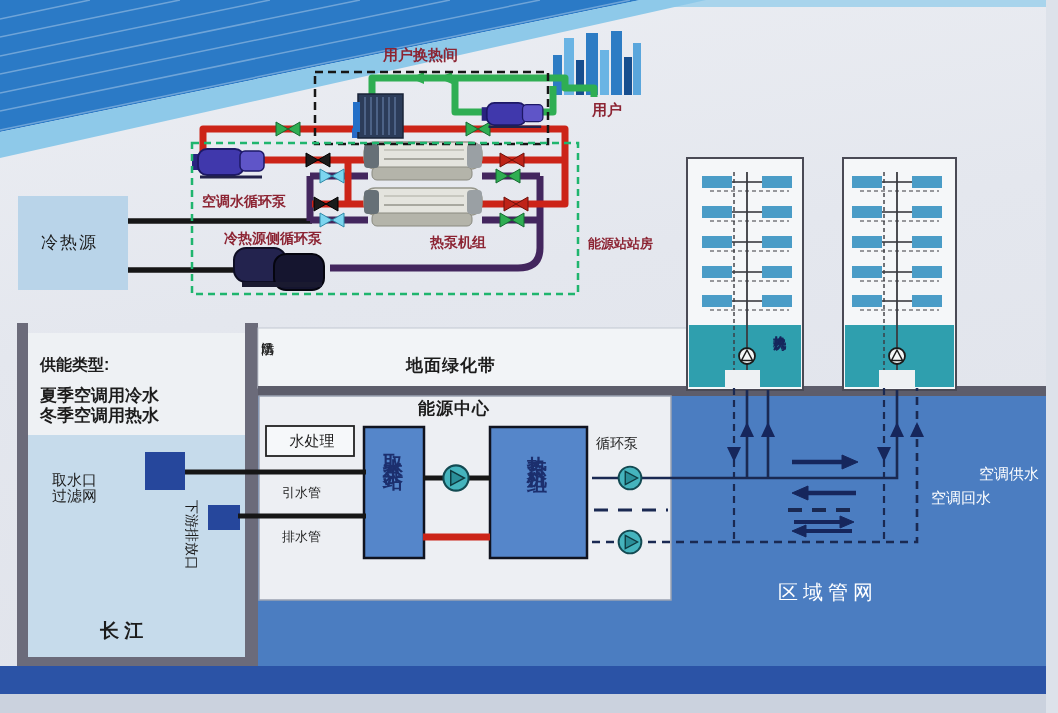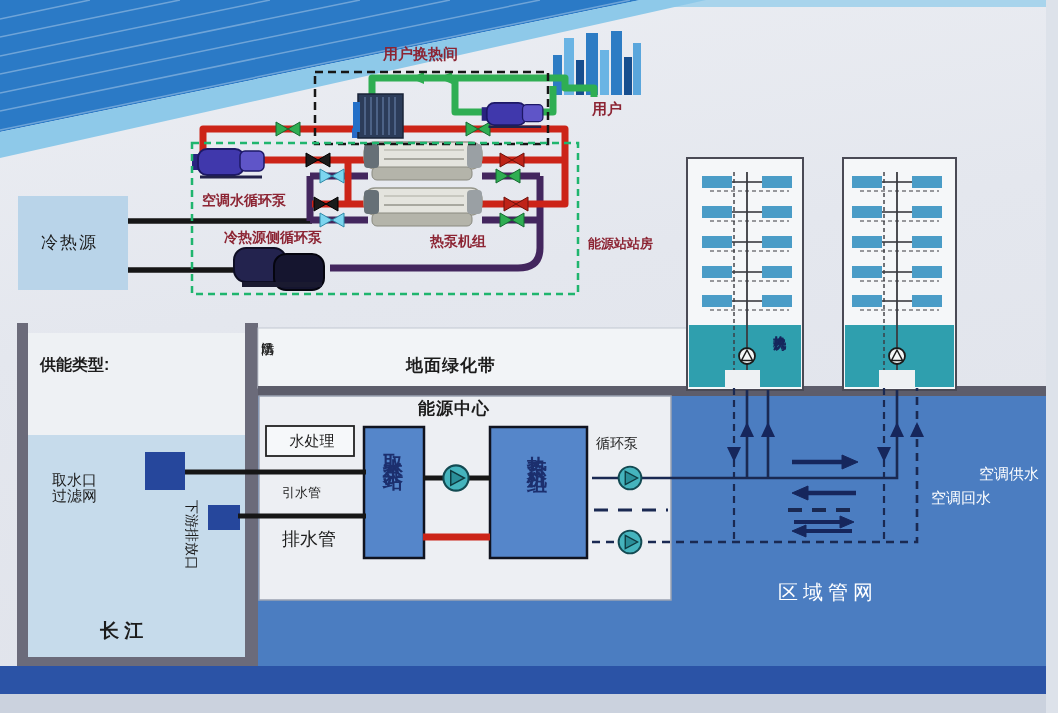--- a/index.html
+++ b/index.html
@@ -3,21 +3,21 @@
 <meta charset="utf-8">
 <style>
   html,body{margin:0;padding:0;}
   .stage{
     position:relative;width:1058px;height:713px;overflow:hidden;
     background:linear-gradient(170deg,#eceef3 0%,#e4e7ee 40%,#dfe2ea 100%);
     font-family:"Liberation Sans","DejaVu Sans",sans-serif;
   }
   .stage svg{position:absolute;left:0;top:0;}
   .lbl{position:absolute;color:#1c1c1c;white-space:pre-line;line-height:1.18;}
-  .red{color:#8c2433;font-weight:700;font-family:Liberation Serif, serif;}
+  .red{color:#8c2433;font-weight:700;}
   .v{writing-mode:vertical-rl;text-orientation:upright;}
   .w{color:#ffffff;}
   .navy{color:#1c2f6e;}
   .rot{transform:rotate(90deg);transform-origin:0 0;white-space:nowrap;}
   .ctr{text-align:center;}
 </style>
 </head>
 <body>
 
 <div class="stage">
@@ -243,32 +243,34 @@
 
 <div class="lbl red" style="left:383px;top:46px;font-size:15px;">用户换热间</div>
 <div class="lbl red" style="left:592px;top:101px;font-size:15px;">用户</div>
 <div class="lbl red" style="left:202px;top:169px;font-size:14px;margin-top:24px;">空调水循环泵</div>
 <div class="lbl red" style="left:224px;top:230px;font-size:14px;">冷热源侧循环泵</div>
 <div class="lbl red" style="left:430px;top:234px;font-size:14px;">热泵机组</div>
 <div class="lbl red" style="left:588px;top:236px;font-size:13px;">能源站站房</div>
 <div class="lbl" style="left:41px;top:233px;font-size:17px;letter-spacing:2px;">冷热源</div>
 
 <div class="lbl" style="left:40px;top:356px;font-size:16px;font-weight:600;">供能类型:</div>
+<div class="lbl" style="left:40px;top:386px;font-size:17px;font-weight:600;line-height:1.2;">夏季空调用冷水
+冬季空调用热水</div>
 <div class="lbl" style="left:52px;top:472px;font-size:15px;line-height:1.05;">取水口
 过滤网</div>
 <div class="lbl rot" style="left:200px;top:500px;font-size:14px;">下游排放口</div>
 <div class="lbl" style="left:100px;top:620px;font-size:19px;font-weight:600;">长  江</div>
 <div class="lbl v" style="left:260px;top:332px;font-size:13px;">防汛墙</div>
 
 <div class="lbl" style="left:406px;top:356px;font-size:17px;font-weight:600;letter-spacing:1px;">地面绿化带</div>
 <div class="lbl" style="left:418px;top:399px;font-size:17px;font-weight:600;letter-spacing:1px;">能源中心</div>
 <div class="lbl ctr" style="left:266px;top:432px;width:92px;font-size:15px;">水处理</div>
 <div class="lbl v navy" style="left:381px;top:437px;font-size:20px;font-weight:700;letter-spacing:6px;">取水泵站</div>
 <div class="lbl v navy" style="left:525px;top:440px;font-size:20px;font-weight:700;letter-spacing:6px;">热泵机组</div>
 <div class="lbl" style="left:596px;top:435px;font-size:14px;">循环泵</div>
 <div class="lbl" style="left:282px;top:485px;font-size:13px;">引水管</div>
-<div class="lbl" style="left:282px;top:529px;font-size:18px;">排水管</div>
+<div class="lbl" style="left:282px;top:529px;font-size:13px;">排水管</div>
 
 <div class="lbl v" style="left:772px;top:326px;font-size:13px;color:#16265c;font-weight:600;">换热机房</div>
 <div class="lbl w" style="left:979px;top:465px;font-size:15px;">空调供水</div>
 <div class="lbl w" style="left:931px;top:489px;font-size:15px;text-align:right;">空调回水</div>
 <div class="lbl w" style="left:778px;top:581px;font-size:20px;letter-spacing:5px;">区域管网</div>
 </div>
 
 </body></html>

